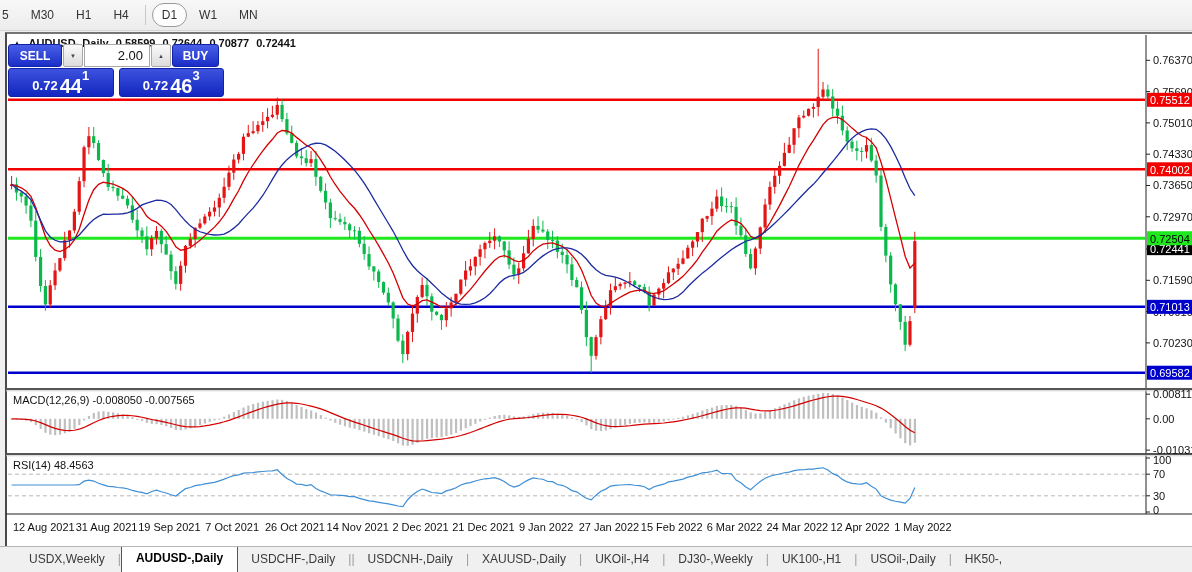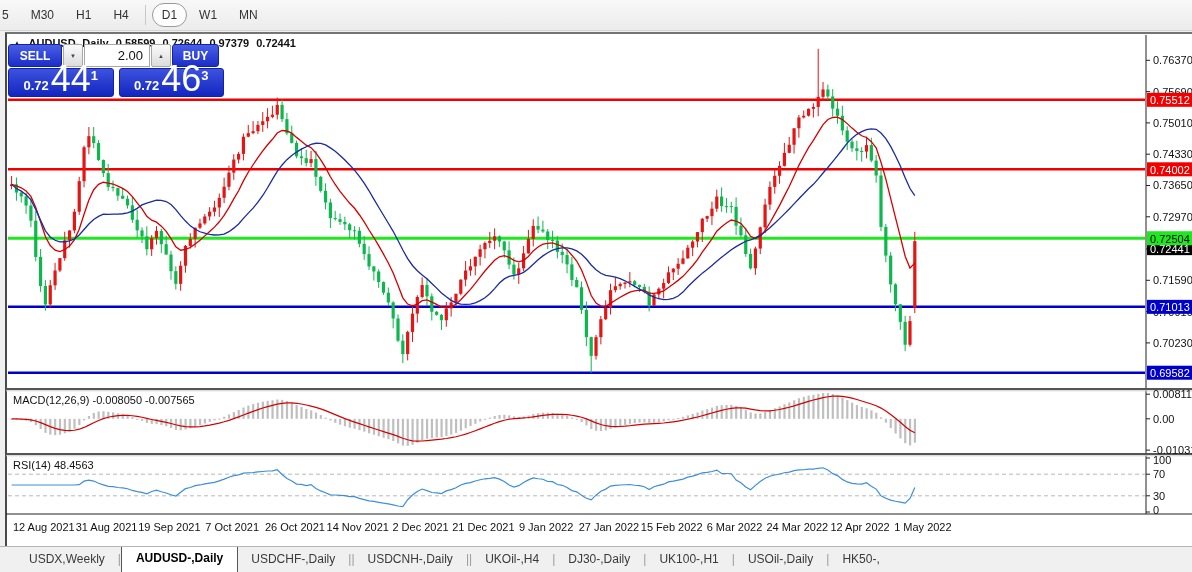--- a/index.html
+++ b/index.html
@@ -34,21 +34,21 @@
   .tp-buy { width:47px; }
   .tp-spin { width:20px; background:linear-gradient(#fafafa,#dcdcdc); border:1px solid #a8a8a8;
     border-radius:2px; font-size:6px; color:#445; margin:0 1px; font-family:inherit; }
   .tp-qty { width:66px; border:1px solid #a8a8a8; font-size:13px; text-align:right;
     padding-right:6px; font-family:inherit; color:#111; }
   .tp-price { flex:1; background:linear-gradient(#3d52de,#1226c0); border:1px solid #1022a8;
     border-radius:3px; color:#fff; display:flex; align-items:flex-end; justify-content:center;
     padding-bottom:2px; }
   .tp-price + .tp-price { margin-left:5px; }
   .tp-base { font-size:13px; font-weight:bold; margin-right:2px; line-height:1; padding-bottom:2px; }
-  .tp-big  { font-size:36px; font-weight:normal; line-height:0.82; }
+  .tp-big  { font-size:20px; font-weight:bold; line-height:0.82; }
   .tp-sup  { font-size:13px; font-weight:bold; align-self:flex-start; line-height:1; }
 
   
   .tabbar { position:absolute; left:0; bottom:0; width:1192px; height:26px; background:#f0f0f0;
     border-top:1px solid #b5b5b5; display:flex; align-items:flex-end; z-index:5; overflow:hidden; }
   .tabs { display:flex; align-items:flex-end; flex:1; height:100%; padding-left:16px; }
   .tab { font-size:12px; color:#3a3a3a; padding:21px 13px 6px; white-space:nowrap; cursor:default; }
   .tab.active { background:#fff; border:1px solid #555; border-bottom:none; font-weight:bold;
     color:#000; padding:5px 14px 7px; }
   .tab-sep { color:#9a9a9a; font-size:12px; padding-bottom:6px; }
@@ -730,21 +730,21 @@
     <text x="1150" y="311.3606258148629" font-size="11" fill="#ffffff">0.71013</text>
     <rect x="1147" y="365.7202086049544" width="45" height="14" fill="#0000cd"></rect>
     <text x="1150" y="377.2202086049544" font-size="11" fill="#ffffff">0.69582</text>
   </svg>
 
 <div class="chart-title">
   <span class="tri">▲</span>
   <span>AUDUSD-,Daily</span>
   <span>0.58599</span>
   <span>0.72644</span>
-  <span>0.97379</span>
+  <span>0.70877</span>
   <span>0.72441</span>
 </div>
 
 <div class="trade-panel">
   <div class="tp-row1">
     <button class="tp-sell">SELL</button>
     <button class="tp-spin"><span>▼</span></button>
     <input class="tp-qty" value="2.00" style="">
     <button class="tp-spin"><span>▲</span></button>
     <button class="tp-buy">BUY</button>
@@ -766,24 +766,25 @@
 <div class="tabbar">
   <div class="tabs" id="tabs">
       <span class="tab">USDX,Weekly</span>
       <span class="tab-sep">|</span>
       <span class="tab active">AUDUSD-,Daily</span>
       <span class="tab">USDCHF-,Daily</span>
       <span class="tab-sep">|</span>
       <span class="tab-sep">|</span>
       <span class="tab">USDCNH-,Daily</span>
       <span class="tab-sep">|</span>
+      <span class="tab">XAUUSD-,Daily</span>
       <span class="tab-sep">|</span>
       <span class="tab">UKOil-,H4</span>
       <span class="tab-sep">|</span>
-      <span class="tab">DJ30-,Daily</span>
+      <span class="tab">DJ30-,Weekly</span>
       <span class="tab-sep">|</span>
       <span class="tab">UK100-,H1</span>
       <span class="tab-sep">|</span>
       <span class="tab">USOil-,Daily</span>
       <span class="tab-sep">|</span>
       <span class="tab">HK50-,</span>
     </div>
 
 </div>
 

